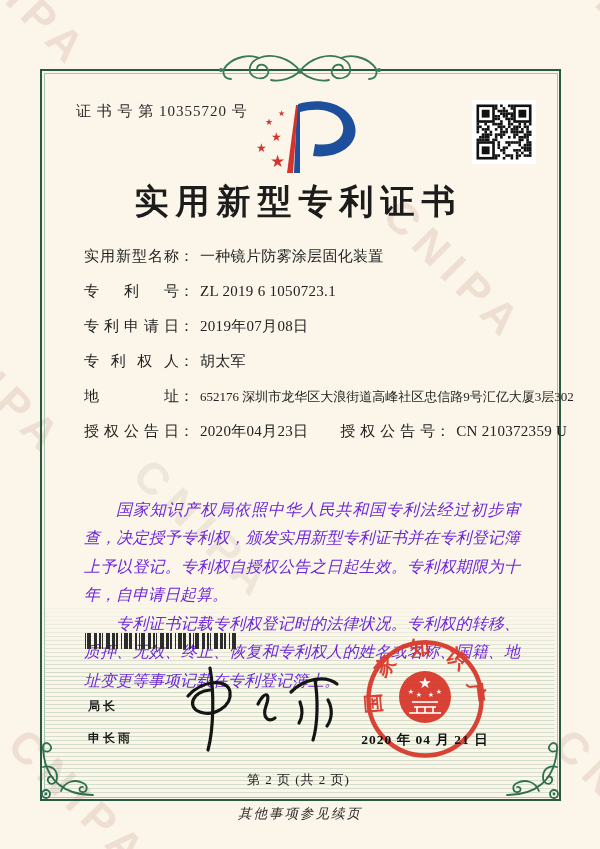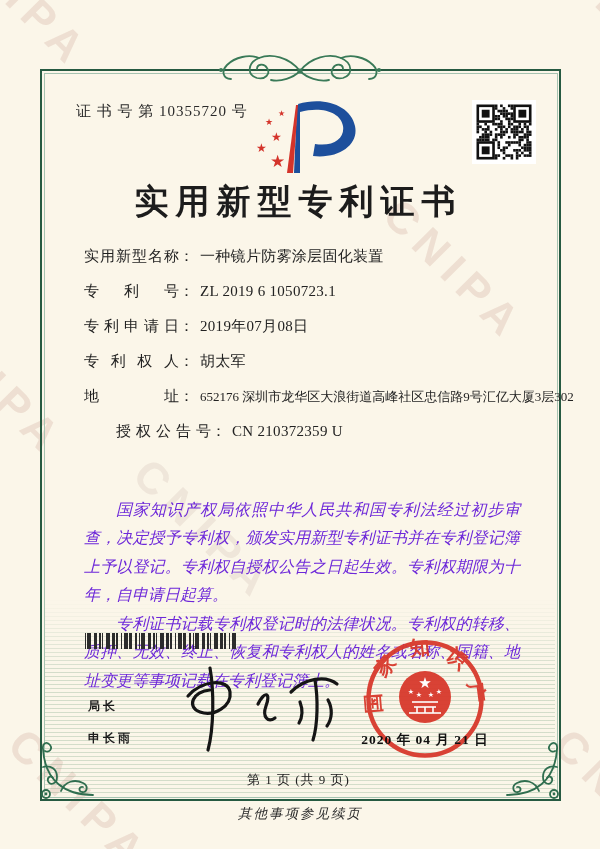--- a/index.html
+++ b/index.html
@@ -348,20 +348,23 @@
   <div class="frow">
     <span class="flabel">专利申请日</span><span class="fcolon">：</span><span class="fvalue">2019年07月08日</span>
   </div>
   <div class="frow">
     <span class="flabel">专利权人</span><span class="fcolon">：</span><span class="fvalue">胡太军</span>
   </div>
   <div class="frow">
     <span class="flabel">地址</span><span class="fcolon">：</span><span class="fvalue small">652176 深圳市龙华区大浪街道高峰社区忠信路9号汇亿大厦3层302</span>
   </div>
   <div class="grantrow">
+    <div class="grantcell">
+      <span class="flabel">授权公告日</span><span class="fcolon">：</span><span class="fvalue">2020年04月23日</span>
+    </div>
     <div class="grantcell right">
       <span class="flabel">授权公告号</span><span class="fcolon">：</span><span class="fvalue">CN 210372359 U</span>
     </div>
   </div>
 </div>
 
 <div class="bodytext">
   <p>国家知识产权局依照中华人民共和国专利法经过初步审查，决定授予专利权，颁发实用新型专利证书并在专利登记簿上予以登记。专利权自授权公告之日起生效。专利权期限为十年，自申请日起算。</p>
   <p>专利证书记载专利权登记时的法律状况。专利权的转移、质押、无效、终止、恢复和专利权人的姓名或名称、国籍、地址变更等事项记载在专利登记簿上。</p>
 </div>
@@ -474,14 +477,14 @@
     <g stroke="#ffffff" stroke-width="1.6" fill="none">
       <path d="M60,72 H86"></path>
       <path d="M62,77 H84"></path>
       <path d="M57,83 H89"></path>
       <path d="M65,77 V83 M73,77 V83 M81,77 V83"></path>
     </g>
   </g>
 </svg>
 <div class="sealdate">2020 年 04 月 21 日</div>
 
-<div class="pageinfo">第 1 页 (共 9 页)</div>
+<div class="pageinfo">第 2 页 (共 2 页)</div>
 <div class="footnote">其他事项参见续页</div>
 
 </body></html>

